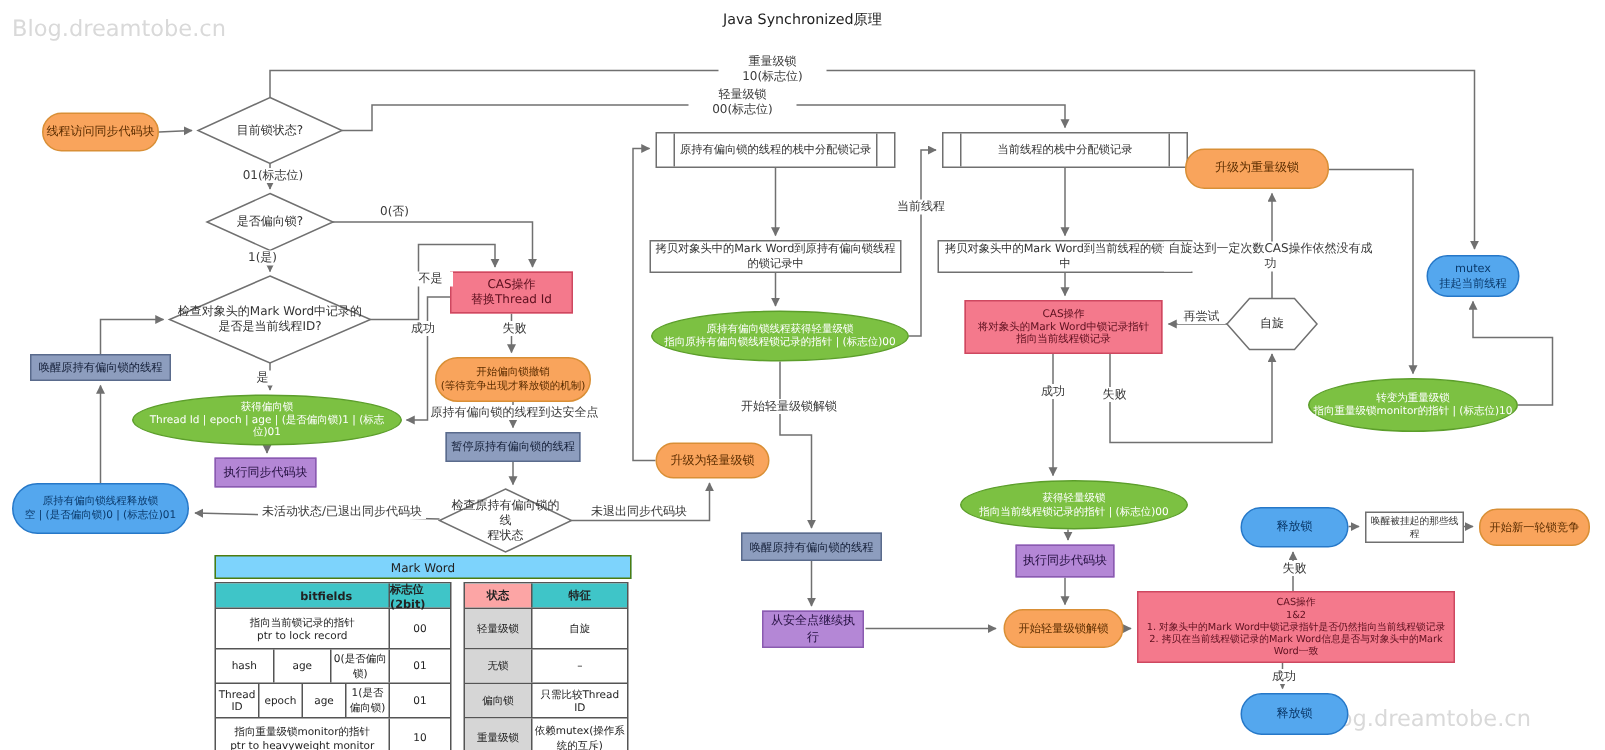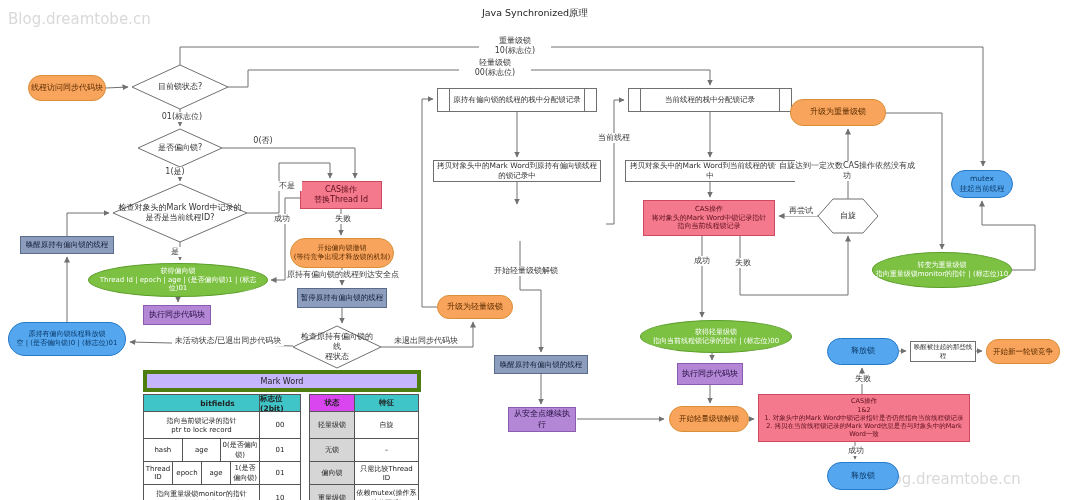--- a/index.html
+++ b/index.html
@@ -20,21 +20,21 @@
   .lockrec::before,.lockrec::after{content:"";position:absolute;top:0;bottom:0;width:0;border-left:1px solid #707070;}
   .lockrec::before{left:11px;} .lockrec::after{right:11px;}
   .shape-text{position:absolute;display:flex;align-items:center;justify-content:center;text-align:center;
         white-space:pre-line;font-size:8px;line-height:1.25;color:#333;}
   .elabel{position:absolute;display:flex;align-items:center;justify-content:center;text-align:center;
         white-space:pre-line;font-size:8px;line-height:1.25;color:#3a3a3a;background:#fff;padding:0 1px;}
   .wm{position:absolute;color:#d9d9d9;font-size:15px;}
   #title{position:absolute;left:0;top:7px;width:1070px;text-align:center;font-size:9.5px;color:#222;}
   
   #mwtable{position:absolute;left:143px;top:370px;width:278px;font-size:7px;color:#222;}
-  .mw-title{border:4px solid #4d7c0f;height:14px;display:flex;align-items:center;justify-content:center;font-size:8px;background:#c4b5fd;}
+  .mw-title{border:1px solid #4d7c0f;height:14px;display:flex;align-items:center;justify-content:center;font-size:8px;background:#7dd3fc;}
   .mw-body{display:flex;margin-top:2px;}
   .mw-box{border:1px solid #555;box-sizing:border-box;}
   .mw-l{width:158px;} .mw-gap{width:8px;} .mw-r{width:110px;}
   .mrow{display:flex;border-top:1px solid #555;align-items:stretch;}
   .mrow:first-child{border-top:none;}
   .mhead{background:#3FC5C8;font-weight:bold;font-size:7.5px;}
   .mc{display:flex;align-items:center;justify-content:center;text-align:center;white-space:pre-line;padding:1px;box-sizing:border-box;}
   .bf{flex:1;display:flex;}
   .bf .mc{border-left:1px solid #555;flex:1;}
   .bf .mc:first-child{border-left:none;}
@@ -125,20 +125,22 @@
   <div class="node blue fs7" style="left:8px;top:322px;width:118px;height:34px;border-radius:17px;">原持有偏向锁线程释放锁
 空 | (是否偏向锁)0 | (标志位)01</div>
   <div class="node pink" style="left:300px;top:181px;width:82px;height:28px;">CAS操作
 替换Thread Id</div>
   <div class="node orange fs7" style="left:290px;top:238px;width:104px;height:30px;border-radius:15px;">开始偏向锁撤销
 (等待竞争出现才释放锁的机制)</div>
   <div class="node slate fs75" style="left:297px;top:288px;width:90px;height:20px;font-family:Liberation Serif, serif;">暂停原持有偏向锁的线程</div>
   <div class="node orange" style="left:437px;top:295px;width:76px;height:24px;border-radius:12px;">升级为轻量级锁</div>
   <div class="node white lockrec fs75" style="left:437px;top:88px;width:160px;height:24px;padding:1px 14px;">原持有偏向锁的线程的栈中分配锁记录</div>
   <div class="node white fs75" style="left:433px;top:160px;width:168px;height:22px;">拷贝对象头中的Mark Word到原持有偏向锁线程的锁记录中</div>
+  <div class="node green ellipse fs7" style="left:434px;top:207px;width:172px;height:34px;">原持有偏向锁线程获得轻量级锁
+指向原持有偏向锁线程锁记录的指针 | (标志位)00</div>
   <div class="node slate fs75" style="left:494px;top:355px;width:94px;height:19px;">唤醒原持有偏向锁的线程</div>
   <div class="node purple" style="left:508px;top:407px;width:68px;height:25px;">从安全点继续执行</div>
   <div class="node white lockrec fs75" style="left:628px;top:88px;width:164px;height:24px;padding:1px 14px;">当前线程的栈中分配锁记录</div>
   <div class="node white fs75" style="left:625px;top:160px;width:170px;height:22px;">拷贝对象头中的Mark Word到当前线程的锁记录中</div>
   <div class="node pink fs7" style="left:643px;top:200px;width:132px;height:36px;">CAS操作
 将对象头的Mark Word中锁记录指针
 指向当前线程锁记录</div>
   <div class="node orange" style="left:790px;top:99px;width:96px;height:27px;border-radius:13px;">升级为重量级锁</div>
   <div class="node blue fs75" style="left:951px;top:170px;width:62px;height:28px;">mutex
 挂起当前线程</div>
@@ -219,21 +221,21 @@
               <div class="mc">指向重量级锁monitor的指针
 ptr to heavyweight monitor</div>
             </div>
           <div class="flagc">10</div>
         </div>
 
       </div>
       <div class="mw-gap"></div>
       <div class="mw-box mw-r">
         <div class="mrow mhead" style="height:16px;">
-          <div class="statec" style="background:#d946ef;">状态</div>
+          <div class="statec" style="background:#fca5a5;">状态</div>
           <div class="featc">特征</div>
         </div>
         <div class="mrow" style="height:26px;">
           <div class="statec">轻量级锁</div>
           <div class="featc">自旋</div>
         </div>
         <div class="mrow" style="height:22px;">
           <div class="statec">无锁</div>
           <div class="featc">–</div>
         </div>

